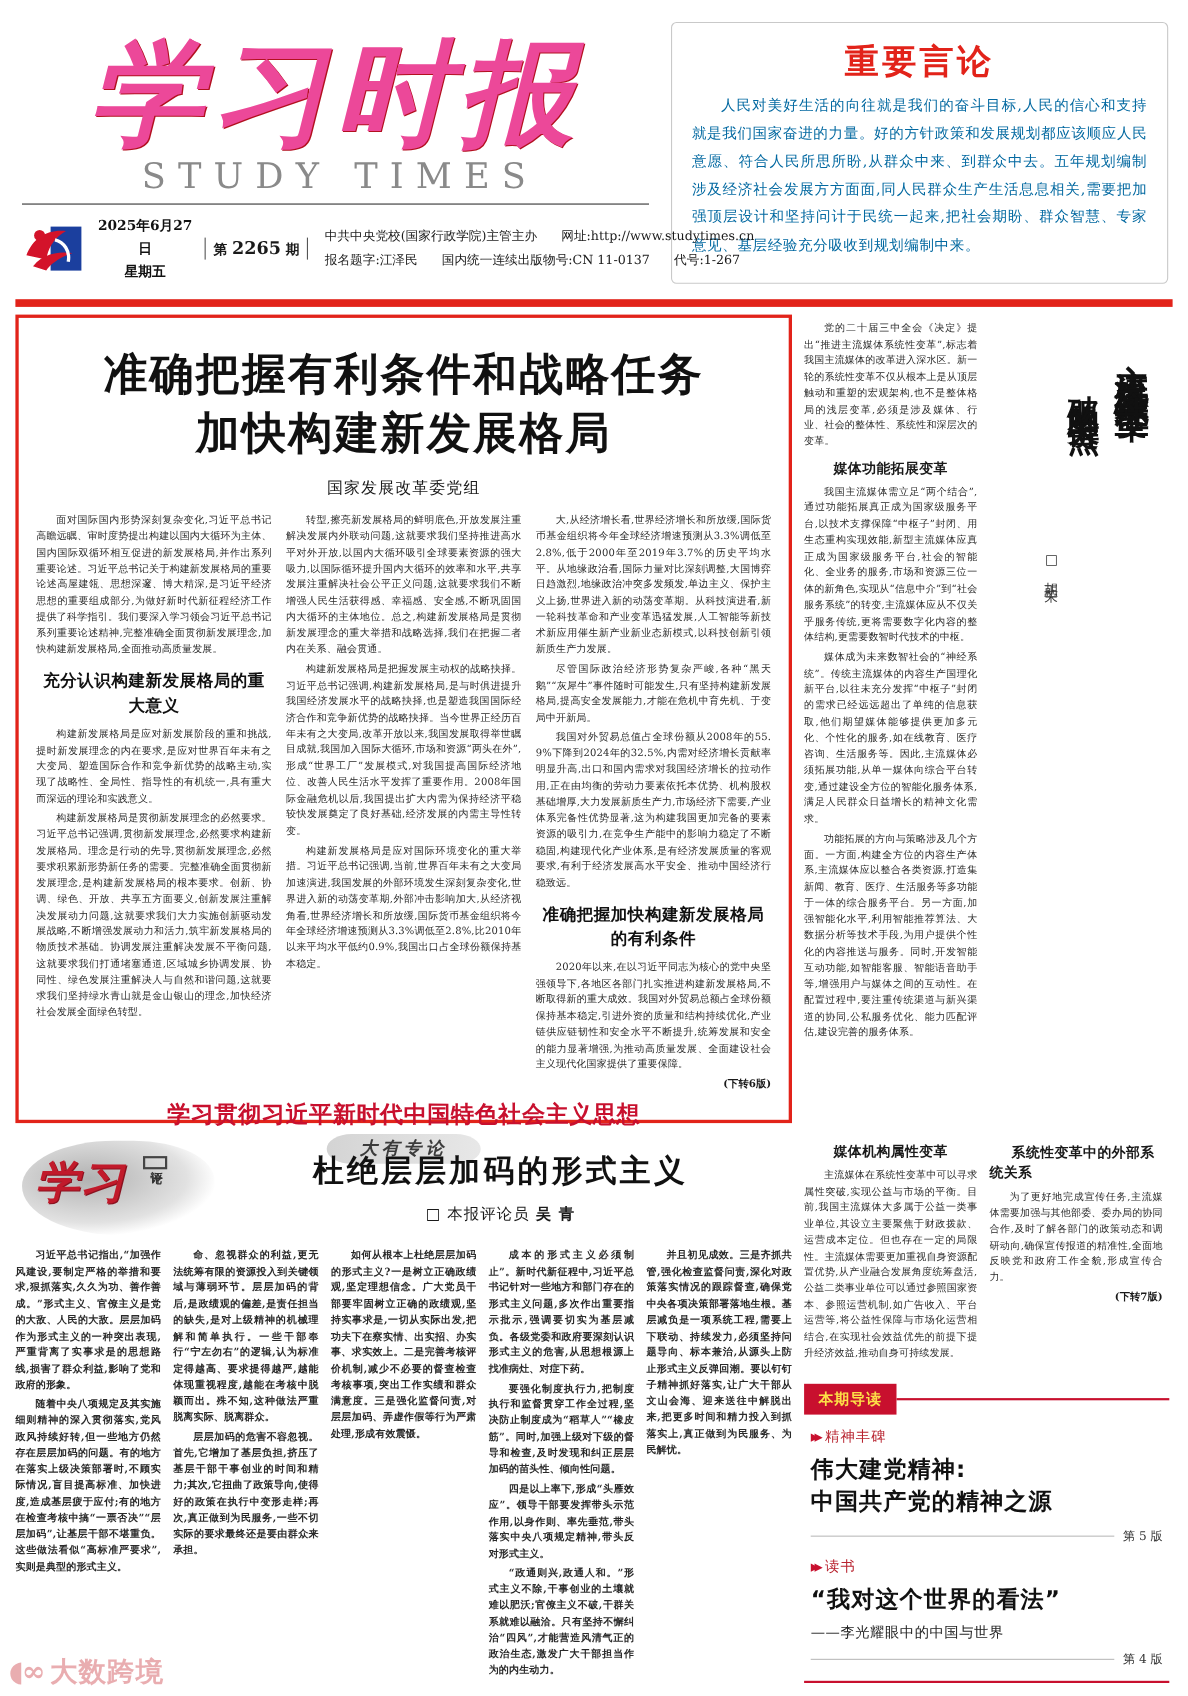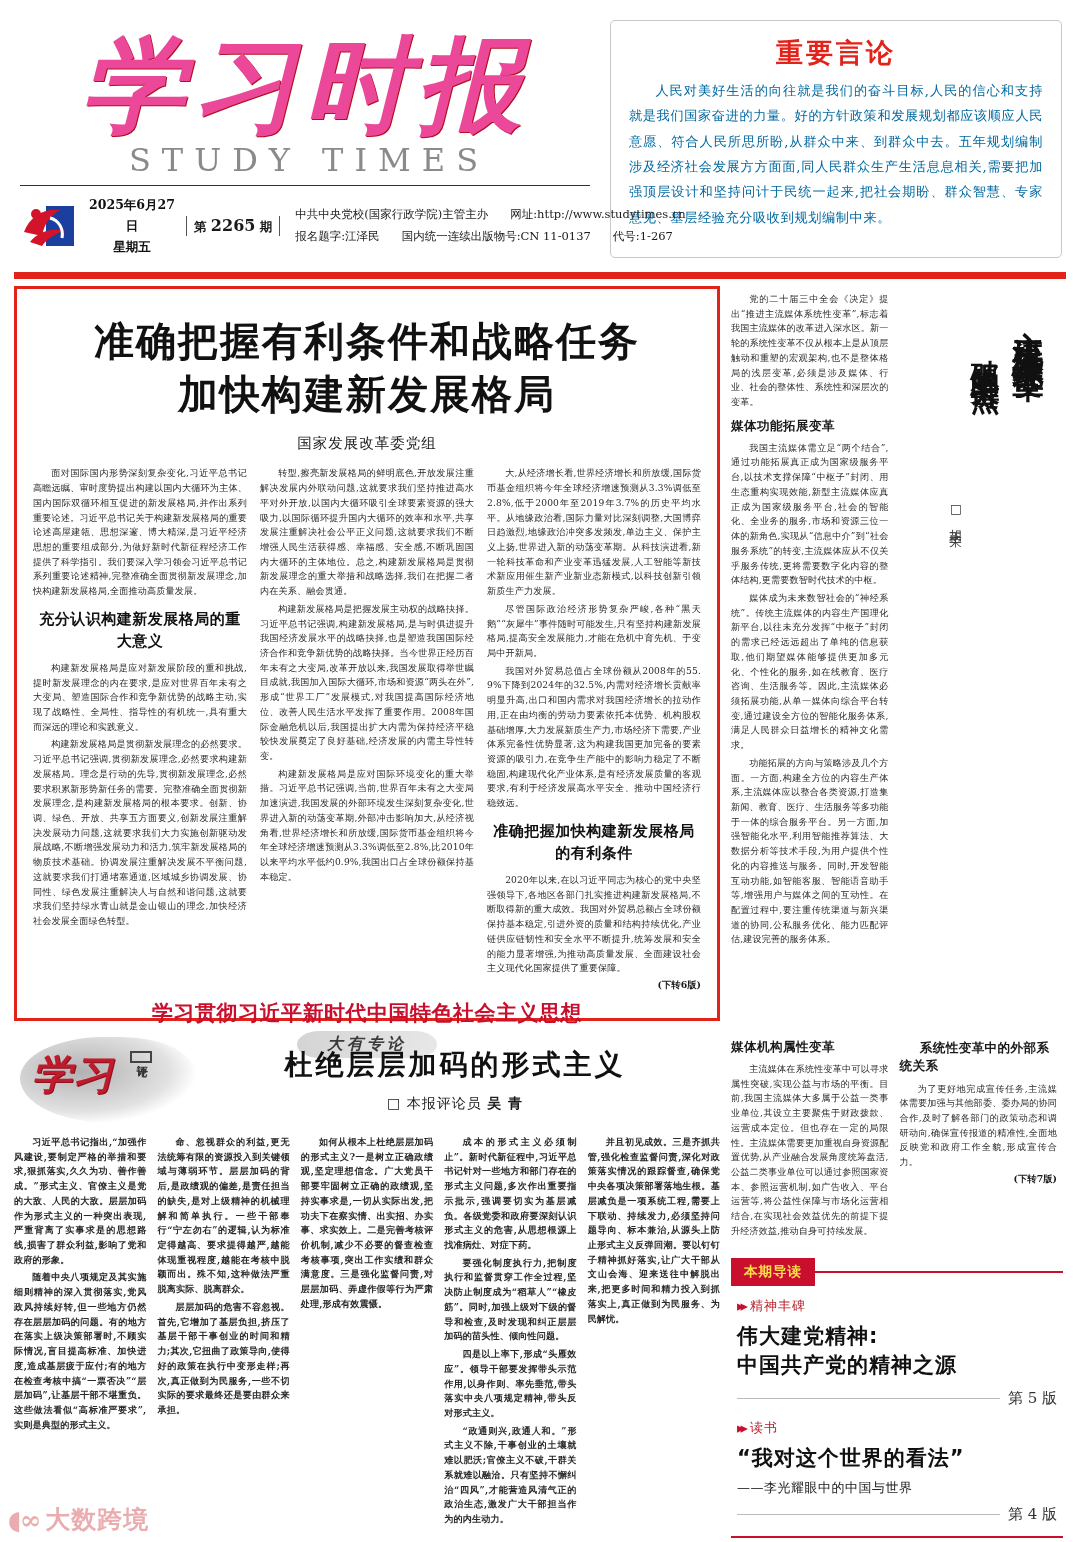--- a/index.html
+++ b/index.html
@@ -37,21 +37,21 @@
   .mast-pub .r1, .mast-pub .r2 { white-space:nowrap; }
   .mast-pub .sp { display:inline-block; width:22px; }
 
   
   .quote-box {
     width:452px; margin-left:14px; margin-top:14px; height:238px;
     border:1px solid #c9c9c9; border-radius:5px; padding:14px 18px 10px 18px;
     background:#fff;
   }
   .quote-title {
-    text-align:center; color:#e2231a; font-weight:700; font-size:27px;
+    text-align:center; color:#e2231a; font-weight:700; font-size:31px;
     letter-spacing:3px; margin-bottom:7px;
   }
   .quote-body {
     font-size:13.2px; line-height:1.92; text-align:justify;
     text-indent:2em; letter-spacing:.6px; color:#0369a1;
     font-family:"DejaVu Serif","Liberation Serif",serif;
   }
 
   
   .red-rule { height:7px; background:#e2231a; margin:2px 0 0 0; }
@@ -110,21 +110,21 @@
     font-weight:700; color:#111; letter-spacing:5px;
     font-family:"DejaVu Sans","Liberation Sans",sans-serif;
   }
   .vline.l1 { font-size:31px; }
   .vline.l2 { font-size:29px; margin-top:30px; }
   .vauthor {
     writing-mode:vertical-rl; text-orientation:upright; font-size:12.5px;
     letter-spacing:3px; margin-top:195px; color:#333;
   }
   .side-sub {
-    text-align:left; font-weight:700; font-size:12.6px; margin:8px 0 6px 0;
+    text-align:center; font-weight:700; font-size:12.6px; margin:8px 0 6px 0;
     letter-spacing:.4px; font-family:"DejaVu Sans","Liberation Sans",sans-serif;
   }
   .side-sub.left2 { text-align:left; text-indent:1.6em; line-height:1.45; }
 
   
   .bottom-wrap { display:flex; margin-top:10px; }
   .comment-box { width:706px; position:relative; }
   .comment-head { display:flex; align-items:center; height:96px; }
   .stamp-logo {
     width:196px; flex:0 0 196px; position:relative; height:92px;
@@ -170,21 +170,21 @@
   .digest-kicker { display:flex; align-items:center; gap:6px; margin-bottom:7px; }
   .chev { color:#c8102e; font-size:15px; font-weight:700; letter-spacing:-4px; }
   .digest-kicker span.k { color:#b8232f; font-size:13px; letter-spacing:1px; }
   .digest-title {
     font-weight:700; font-size:21px; line-height:1.42; letter-spacing:1px; color:#111;
     font-family:"DejaVu Sans","Liberation Sans",sans-serif;
   }
   .digest-sub { font-size:13px; color:#222; margin-top:5px; letter-spacing:.5px; }
   .digest-pagerow { display:flex; align-items:center; gap:8px; margin-top:8px; }
   .digest-pageline { flex:1; height:1px; background:#bbb; }
-  .digest-page { font-size:15px; color:#333; white-space:nowrap; }
+  .digest-page { font-size:11px; color:#333; white-space:nowrap; }
   .digest-bottomline { height:2px; background:#c8102e; margin-top:12px; }
 
   
   .watermark {
     position:absolute; left:8px; bottom:6px; display:flex; align-items:center;
     gap:6px; opacity:.45; z-index:50;
   }
   .wm-mark { color:#cf4b52; font-size:26px; font-weight:700; letter-spacing:-2px; }
   .wm-text { color:#cf4b52; font-size:25px; font-weight:700; letter-spacing:1px; }
 </style>

